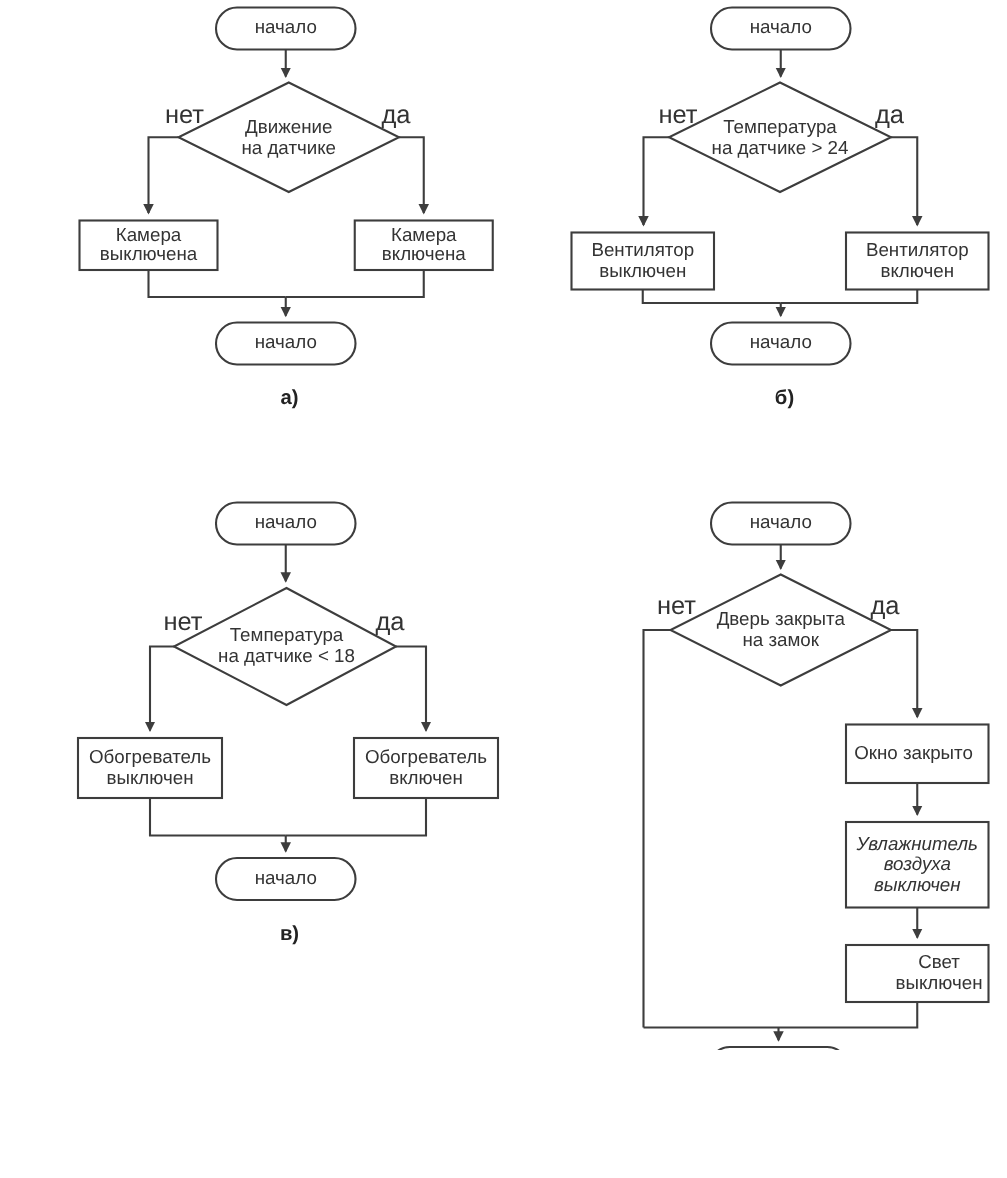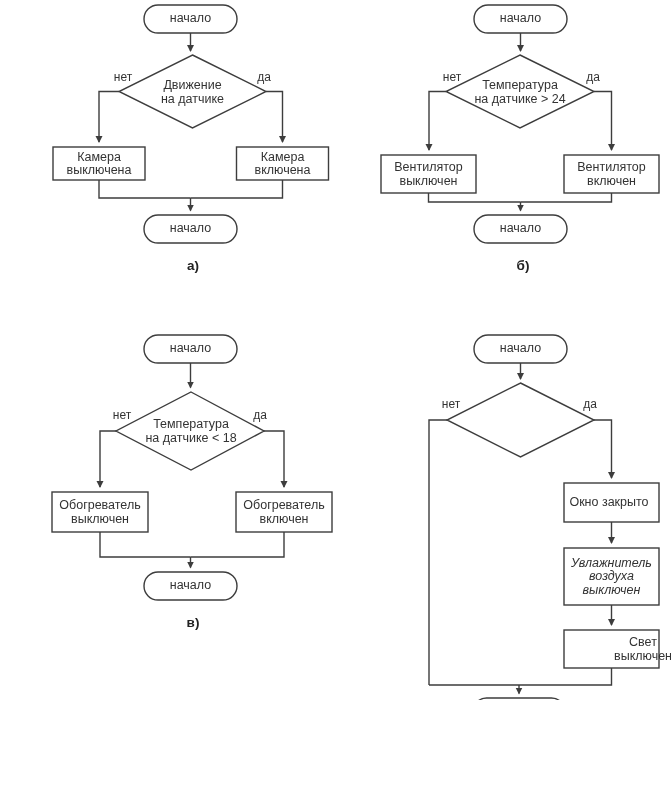--- a/index.html
+++ b/index.html
@@ -16,21 +16,21 @@
   .diagram-svg { position: absolute; left: 0; top: 0; }
   .lbl {
     position: absolute;
     transform: translate(-50%, -50%);
     text-align: center;
     white-space: pre-line;
     font-size: 12.5px;
     line-height: 13.5px;
     color: #333333;
   }
-  .branch-lbl { font-size: 12px; line-height: 12px; }
+  .branch-lbl { font-size: 17px; line-height: 12px; }
   .caption {
     position: absolute;
     transform: translate(-50%, -50%);
     font-size: 13.5px;
     font-weight: bold;
     color: #222222;
     white-space: nowrap;
   }
   .shape { fill: #ffffff; stroke: #3d3d3d; stroke-width: 1.4; }
   .edge  { fill: none; stroke: #3d3d3d; stroke-width: 1.4; }
@@ -136,24 +136,26 @@
   <div class="lbl branch-lbl" style="left:103px; top:415px;">нет</div>
   <div class="lbl branch-lbl" style="left:241px; top:415px;">да</div>
   <div class="lbl" style="left:81px;  top:512px;">Обогреватель
 выключен</div>
   <div class="lbl" style="left:265px; top:512px;">Обогреватель
 включен</div>
   <div class="lbl" style="left:171.5px; top:586px;">начало</div>
   <div class="caption" style="left:174px; top:622px;">в)</div>
 
   <div class="lbl" style="left:501.5px; top:349px;">начало</div>
+  <div class="lbl" style="left:501.5px; top:420px;">Дверь закрыта
+на замок</div>
   <div class="lbl branch-lbl" style="left:432px; top:404px;">нет</div>
   <div class="lbl branch-lbl" style="left:571px; top:404px;">да</div>
   <div class="lbl" style="left:590px; top:502.5px;">Окно закрыто</div>
   <div class="lbl" style="left:592.5px; top:576.5px;font-style:italic;">Увлажнитель
 воздуха
 выключен</div>
-  <div class="lbl" style="left:624px; top:649px;">Свет
+  <div class="lbl" style="left:607px; top:649px;">Свет
 выключен</div>
   <div class="lbl" style="left:500px; top:711.5px;">Окно</div>
   <div class="caption" style="left:502px; top:758px;">г)</div>
 
 </div>
 
 </body></html>

